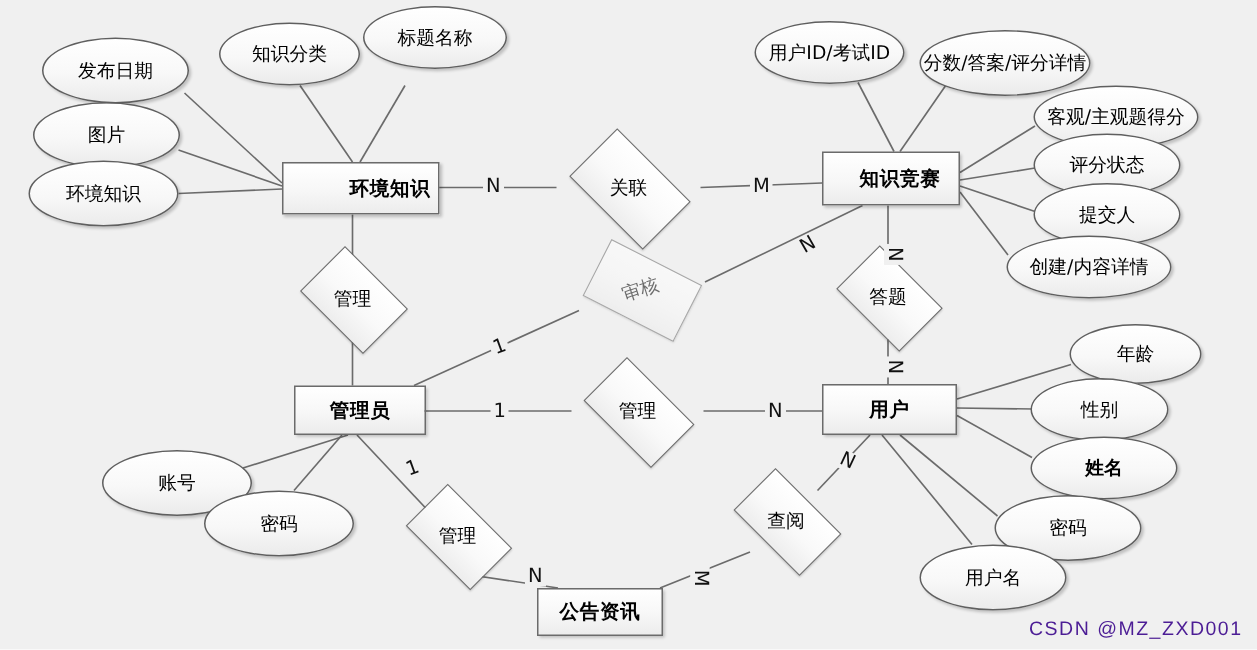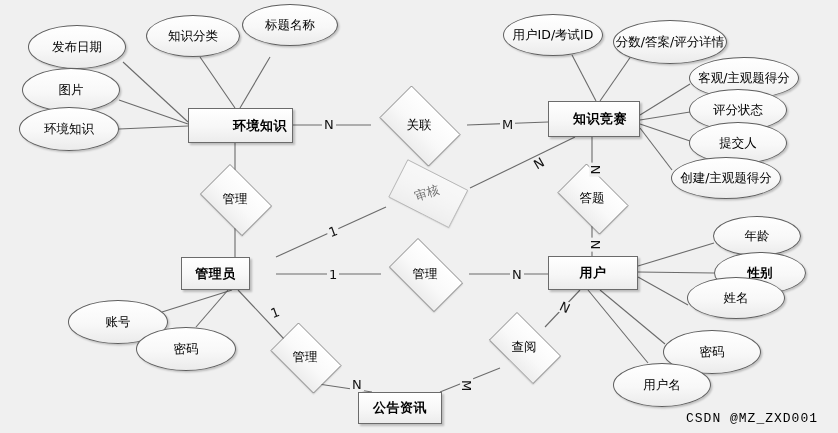--- a/index.html
+++ b/index.html
@@ -79,24 +79,24 @@
     font-size: 13px;
     color: #111111;
     background: #f0f0f0;
     padding: 0 2px;
     line-height: 13px;
     white-space: nowrap;
   }
   .watermark {
     position: absolute;
     font-size: 13px;
-    color: #000000;
+    color: #4c1d95;
     letter-spacing: 1px;
     white-space: nowrap;
-    font-family: Liberation Mono, monospace;
+    font-family: Liberation Sans, sans-serif;
   }
 </style>
 </head>
 <body>
 
 <div id="canvas">
   <svg id="edges" viewBox="0 0 838 433" xmlns="http://www.w3.org/2000/svg">
       <line x1="123" y1="62" x2="188" y2="122" stroke="#6b6b6b" stroke-width="1.1"></line>
       <line x1="200" y1="57" x2="235" y2="108" stroke="#6b6b6b" stroke-width="1.1"></line>
       <line x1="270" y1="57" x2="240" y2="108" stroke="#6b6b6b" stroke-width="1.1"></line>
@@ -126,39 +126,39 @@
       <line x1="545" y1="327" x2="580" y2="290" stroke="#6b6b6b" stroke-width="1.1"></line>
       <line x1="714" y1="243" x2="638" y2="266" stroke="#6b6b6b" stroke-width="1.1"></line>
       <line x1="714" y1="273" x2="638" y2="272" stroke="#6b6b6b" stroke-width="1.1"></line>
       <line x1="688" y1="305" x2="638" y2="277" stroke="#6b6b6b" stroke-width="1.1"></line>
       <line x1="665" y1="344" x2="600" y2="290" stroke="#6b6b6b" stroke-width="1.1"></line>
       <line x1="648" y1="363" x2="588" y2="290" stroke="#6b6b6b" stroke-width="1.1"></line>
     </svg>
   <div id="nodes-layer">
       <div class="node entity" style="left: 188px; top: 108px; width: 105px; height: 35px; padding-left: 39px;">环境知识</div>
       <div class="node entity" style="left: 548px; top: 101px; width: 92px; height: 36px; padding-left: 12px;">知识竞赛</div>
-      <div class="node entity" style="left: 181px; top: 257px; width: 69px; height: 33px;">管理员</div>
+      <div class="node entity" style="left: 196px; top: 257px; width: 88px; height: 33px;">管理员</div>
       <div class="node entity" style="left: 548px; top: 256px; width: 90px; height: 34px;">用户</div>
       <div class="node entity" style="left: 358px; top: 392px; width: 84px; height: 32px; text-align: center;">公告资讯</div>
       <div class="node attribute" style="left: 28px; top: 25px; width: 98px; height: 44px;">发布日期</div>
       <div class="node attribute" style="left: 146px; top: 15px; width: 94px; height: 42px;">知识分类</div>
       <div class="node attribute" style="left: 242px; top: 4px; width: 96px; height: 42px;">标题名称</div>
       <div class="node attribute" style="left: 22px; top: 68px; width: 98px; height: 44px;">图片</div>
       <div class="node attribute" style="left: 19px; top: 107px; width: 100px; height: 44px;">环境知识</div>
       <div class="node attribute" style="left: 503px; top: 14px; width: 100px; height: 42px;">用户ID/考试ID</div>
       <div class="node attribute" style="left: 613px; top: 20px; width: 114px; height: 44px;">分数/答案/评分详情</div>
       <div class="node attribute" style="left: 689px; top: 57px; width: 110px; height: 42px;">客观/主观题得分</div>
       <div class="node attribute" style="left: 689px; top: 89px; width: 98px; height: 42px;">评分状态</div>
       <div class="node attribute" style="left: 689px; top: 122px; width: 98px; height: 42px;">提交人</div>
-      <div class="node attribute" style="left: 671px; top: 157px; width: 110px; height: 42px;">创建/主观题得分</div>
+      <div class="node attribute" style="left: 671px; top: 157px; width: 110px; height: 42px;">创建/内容详情</div>
       <div class="node attribute" style="left: 68px; top: 300px; width: 100px; height: 44px;">账号</div>
       <div class="node attribute" style="left: 136px; top: 327px; width: 100px; height: 44px;">密码</div>
       <div class="node attribute" style="left: 713px; top: 216px; width: 88px; height: 40px;">年龄</div>
-      <div class="node attribute" style="left: 714px; top: 252px; width: 92px; height: 42px; font-weight: bold;">性别</div>
-      <div class="node attribute" style="left: 687px; top: 277px; width: 98px; height: 42px;">姓名</div>
+      <div class="node attribute" style="left: 687px; top: 252px; width: 92px; height: 42px;">性别</div>
+      <div class="node attribute" style="left: 687px; top: 291px; width: 98px; height: 42px; font-weight: bold;">姓名</div>
       <div class="node attribute" style="left: 663px; top: 330px; width: 98px; height: 44px;">密码</div>
       <div class="node attribute" style="left: 613px; top: 363px; width: 98px; height: 44px;">用户名</div>
       <div class="rel-wrap" style="left: 371px; top: 94px; width: 96px; height: 62px; text-align: center;">
         <div class="rel-shape"></div>
         <div class="rel-label">关联</div>
       </div>
       <div class="rel-wrap" style="left: 194px; top: 170px; width: 82px; height: 58px;">
         <div class="rel-shape"></div>
         <div class="rel-label">管理</div>
       </div>

